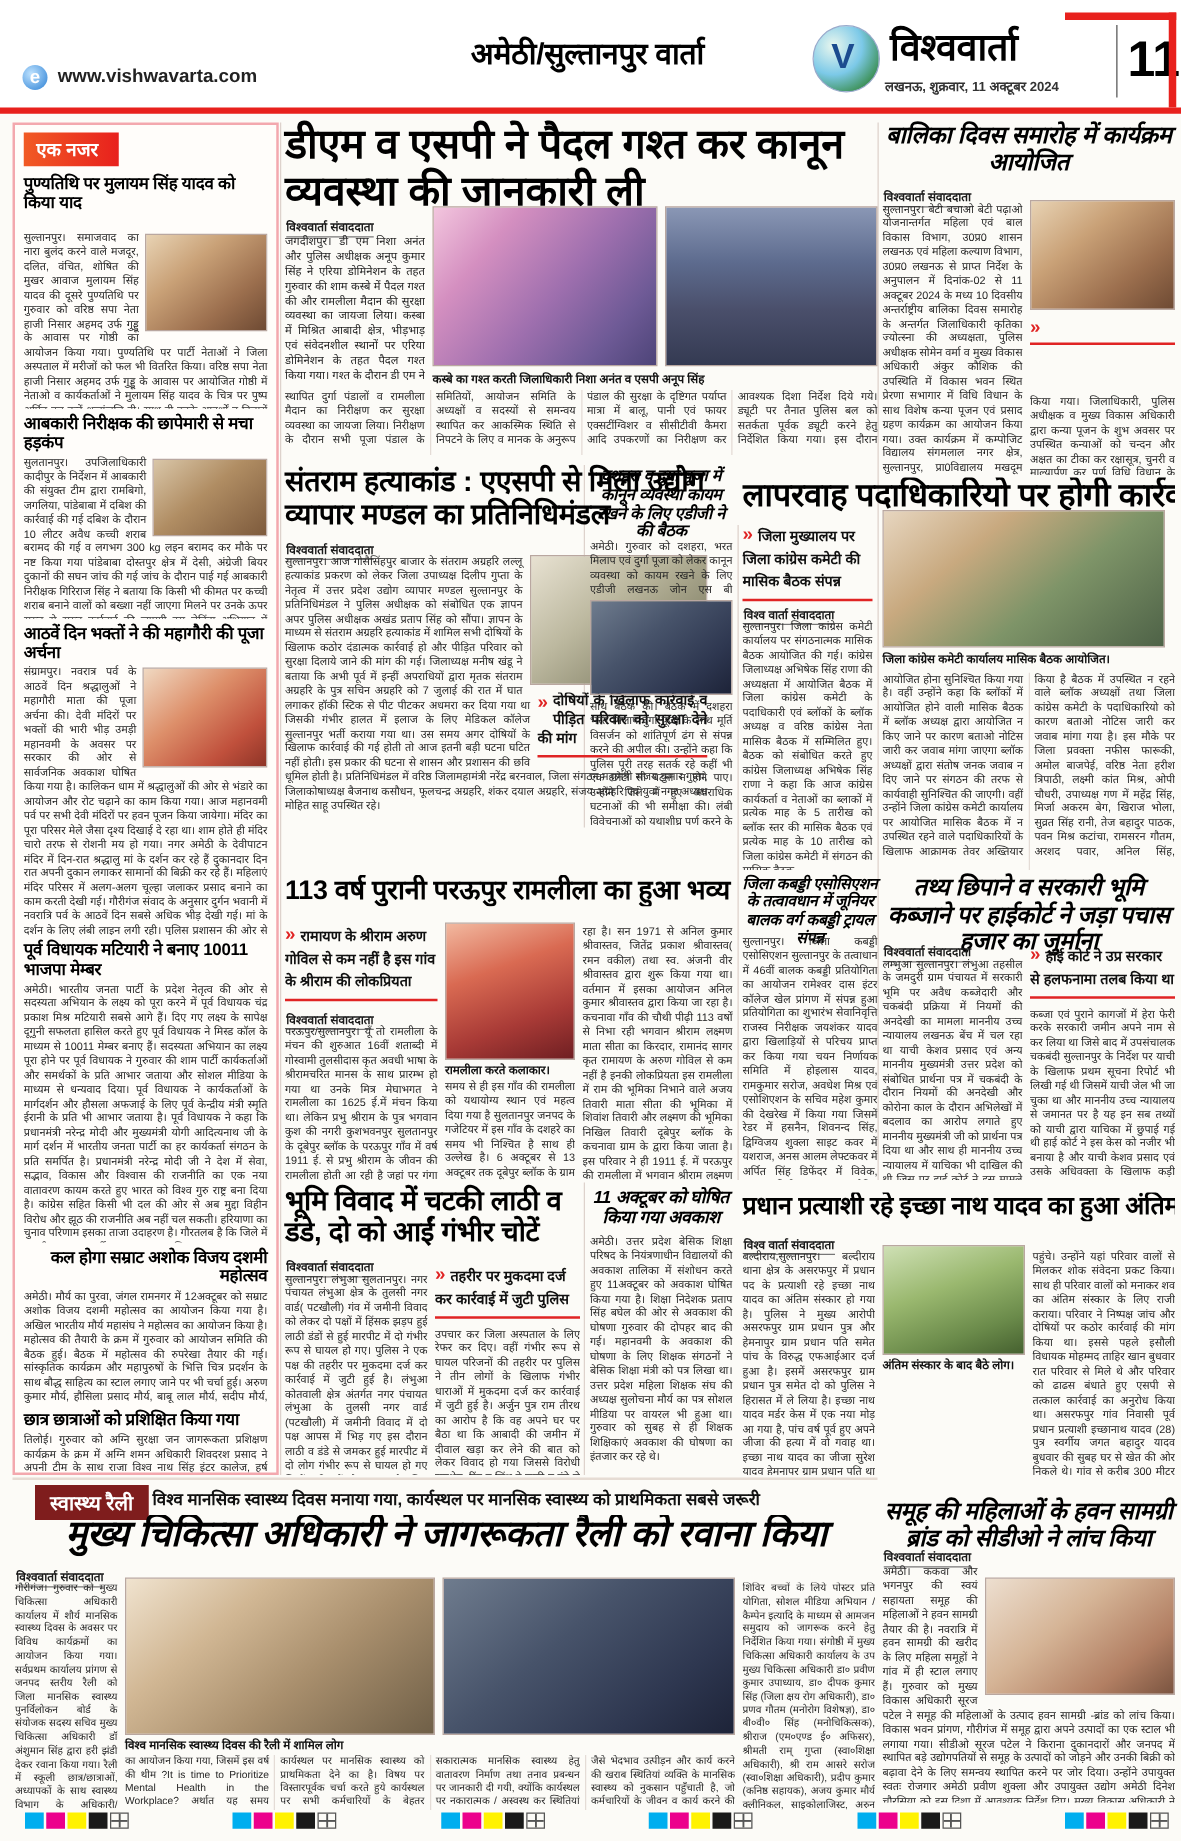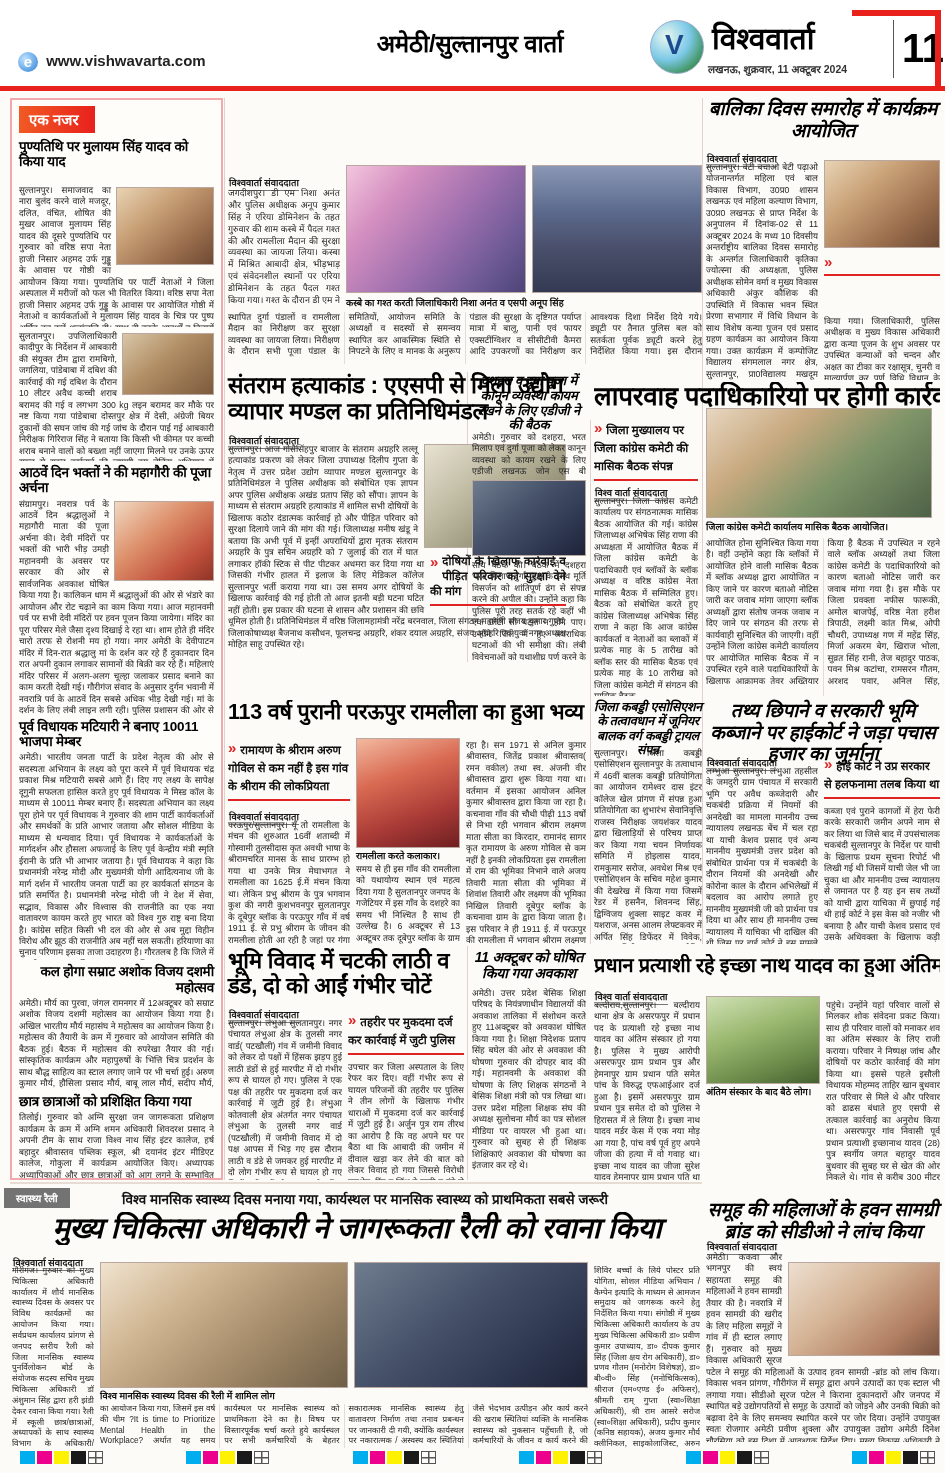--- a/index.html
+++ b/index.html
@@ -72,20 +72,21 @@
 
     <div style="margin-top:6px;">
       <div class="art-title" style="font-size:13.5px;margin:2px 0 15px;">पुण्यतिथि पर मुलायम सिंह यादव को किया याद</div>
       <div class="body-t" style="height:142px;">
         <span class="photo mini ph-room" style="width:98px;height:78px;"></span>
         <span>सुल्तानपुर। समाजवाद का नारा बुलंद करने वाले मजदूर, दलित, वंचित, शोषित की मुखर आवाज मुलायम सिंह यादव की दूसरे पुण्यतिथि पर गुरुवार को वरिष्ठ सपा नेता हाजी निसार अहमद उर्फ गुड्डू के आवास पर गोष्ठी का आयोजन किया गया। पुण्यतिथि पर पार्टी नेताओं ने जिला अस्पताल में मरीजों को फल भी वितरित किया। वरिष्ठ सपा नेता हाजी निसार अहमद उर्फ गुड्डू के आवास पर आयोजित गोष्ठी में नेताओ व कार्यकर्ताओं ने मुलायम सिंह यादव के चित्र पर पुष्प अर्पित कर उन्हें श्रद्धांजलि दी। साथ ही उनके आदर्शों व विचारों पर चलने का संकल्प लिया इस मौके पर हाजी मोहम्मद हारून, यूथ ब्रिगेड के जिलाध्यक्ष शहजाद अहमद, अशोक सिंह बिसेन, सुल्तान खान, अमरीश कांत गौतम, सुरेश कुमार, नवनीत यादव, अरशद जमाल उर्फ शानू पवन यादव अफसर अहमद, रामदेव निषाद सईद अहमद, तेजिंदर सिंह बग्गा, वहाब अहमद, अयान खान, राज मिश्रा, पवन अग्रवाल, हैसिला प्रसाद आदि लोग मौजूद रहे।</span>
       </div>
     </div>
 
     <div style="margin-top:4px;">
+      <div class="art-title" style="font-size:13.5px;margin:2px 0 3px;">आबकारी निरीक्षक की छापेमारी से मचा हड़कंप</div>
       <div class="body-t" style="height:130px;">
         <span class="photo mini ph-shop" style="width:92px;height:62px;"></span>
         <span>सुलतानपुर। उपजिलाधिकारी कादीपुर के निर्देशन में आबकारी की संयुक्त टीम द्वारा रामबिगो, जगलिया, पांडेबाबा में दबिश की कार्रवाई की गई दबिश के दौरान 10 लीटर अवैध कच्ची शराब बरामद की गई व लगभग 300 kg लइन बरामद कर मौके पर नष्ट किया गया पांडेबाबा दोस्तपुर क्षेत्र में देसी, अंग्रेजी बियर दुकानों की सघन जांच की गई जांच के दौरान पाई गई आबकारी निरीक्षक गिरिराज सिंह ने बताया कि किसी भी कीमत पर कच्ची शराब बनाने वालों को बख्शा नहीं जाएगा मिलने पर उनके ऊपर सख्त से सख्त कार्रवाई की जाएगी इस चेकिंग अभियान में संयुक्त टीम द्वारा कार्रवाई की गई अनियमितता पर नियमानुसार कार्रवाई की गई दबिश लगातार जारी रहेगी। इस कार्रवाई में आबकारी निरीक्षक डॉक्टर गिरिराज सिंह, कांस्टेबल विकास सिंह, सूबेदार यादव, अंकित शर्मा, आज मौजूद रहे।</span>
       </div>
     </div>
 
     <div style="margin-top:4px;">
       <div class="art-title" style="font-size:13.5px;margin:2px 0 3px;">आठवें दिन भक्तों ने की महागौरी की पूजा अर्चना</div>
       <div class="body-t" style="height:216px;">
         <span class="photo mini ph-temple" style="width:100px;height:80px;"></span>
@@ -102,20 +103,21 @@
       <div class="art-title" style="font-size:13.5px;margin:2px 0 3px;text-align:right;">कल होगा सम्राट अशोक विजय दशमी महोत्सव</div>
       <div class="body-t" style="height:92px;">अमेठी। मौर्य का पुरवा, जंगल रामनगर में 12अक्टूबर को सम्राट अशोक विजय दशमी महोत्सव का आयोजन किया गया है। अखिल भारतीय मौर्य महासंघ ने महोत्सव का आयोजन किया है। महोत्सव की तैयारी के क्रम में गुरुवार को आयोजन समिति की बैठक हुई। बैठक में महोत्सव की रुपरेखा तैयार की गई। सांस्कृतिक कार्यक्रम और महापुरुषों के भित्ति चित्र प्रदर्शन के साथ बौद्ध साहित्य का स्टाल लगाए जाने पर भी चर्चा हुई। अरुण कुमार मौर्य, हौसिला प्रसाद मौर्य, बाबू लाल मौर्य, सदीप मौर्य, अरुण कुमार मौर्य, पांचू राम मौर्य आदि मौजूद रहे।</div>
     </div>
 
     <div style="margin-top:4px;">
       <div class="art-title" style="font-size:13.5px;margin:2px 0 3px;">छात्र छात्राओं को प्रशिक्षित किया गया</div>
       <div class="body-t" style="height:120px;">तिलोई। गुरुवार को अग्नि सुरक्षा जन जागरूकता प्रशिक्षण कार्यक्रम के क्रम में अग्नि शमन अधिकारी शिवदरश प्रसाद ने अपनी टीम के साथ राजा विश्व नाथ सिंह इंटर कालेज, हर्ष बहादुर श्रीवास्तव पब्लिक स्कूल, श्री दयानंद इंटर मीडिएट कालेज, गोकुला में कार्यक्रम आयोजित किए। अध्यापक अध्यापिकाओं और छात्र छात्राओं को आग लगने के सम्भावित कारणों और उनके सुरक्षा और बचाव के बारे में जानकारी दी गई। पूजा पांडालों और भीड़ भाड़ वाले स्थलों पर अचानक आग लगने से बचाव और सुरक्षा के साथ रसोई घरों में अग्नि सुरक्षा, एल पी जी से बचाव के तरीके बताए गए। प्रधानाचार्य राजेन्द्र प्रताप सिंह, शैलेन्द्र प्रताप सिंह, राम अवध राम, फायर मैन राजेन्द्र प्रसाद द्विवेदी, तालιबी तिवारी, अमित कुमार, रमाजीत यादव आदि मौजूद रहे।</div>
     </div>
   </div>
 
+  <div class="abs art-title" style="left:228px;top:96px;width:478px;font-size:33px;">डीएम व एसपी ने पैदल गश्त कर कानून व्यवस्था की जानकारी ली</div>
   <div class="abs" style="left:229px;top:172px;"><span class="byline">विश्ववार्ता संवाददाता</span></div>
   <div class="abs body-t" style="left:228px;top:188px;width:112px;height:118px;font-size:9px;">जगदीशपुर। डी एम निशा अनंत और पुलिस अधीक्षक अनूप कुमार सिंह ने एरिया डोमिनेशन के तहत गुरुवार की शाम कस्बे में पैदल गश्त की और रामलीला मैदान की सुरक्षा व्यवस्था का जायजा लिया।   कस्बा में मिश्रित आबादी क्षेत्र, भीड़भाड़ एवं संवेदनशील स्थानों पर एरिया डोमिनेशन के तहत पैदल गश्त किया गया। गश्त के दौरान डी एम ने नागरिकों से बातचीत कर दुर्गा पूजा और नवरात्र पर्व पर संवेदनशीलता की स्थिति और पिछले इतिहास और अनहोनी घटनाओं के बारे में भी जानकारी ली।</div>
   <div class="abs photo ph-tent" style="left:346px;top:165px;width:180px;height:128px;"></div>
   <div class="abs photo ph-street" style="left:532px;top:165px;width:170px;height:128px;"></div>
   <div class="abs caption" style="left:346px;top:297px;width:350px;">कस्बे का गश्त करती जिलाधिकारी निशा अनंत व  एसपी अनूप सिंह</div>
   <div class="abs body-t cols4" style="left:228px;top:312px;width:474px;height:52px;">स्थापित दुर्गा पंडालों व रामलीला मैदान का निरीक्षण कर सुरक्षा व्यवस्था का जायजा लिया। निरीक्षण के दौरान सभी पूजा पंडाल के समितियों, आयोजन समिति के अध्यक्षों व सदस्यों से समन्वय स्थापित कर आकस्मिक स्थिति से निपटने के लिए व मानक के अनुरूप पंडाल की सुरक्षा के दृष्टिगत पर्याप्त मात्रा में बालू, पानी एवं फायर एक्सटींग्विशर व सीसीटीवी कैमरा आदि उपकरणों का निरीक्षण कर आवश्यक दिशा निर्देश दिये गये। ड्यूटी पर तैनात पुलिस बल को सतर्कता पूर्वक ड्यूटी करने हेतु निर्देशित किया गया।   इस दौरान उपजिलाधिकारी प्रीति तिवारी, क्षेत्राधिकारी मुसाफिरखाना अतुल कुमार सिंह एवं अन्य अधिकारी, कर्मचारीगण मौजूद रहे।</div>
 
   <div class="abs art-title center" style="left:706px;top:98px;width:234px;font-size:19px;">बालिका दिवस समारोह में कार्यक्रम आयोजित</div>
   <div class="abs" style="left:707px;top:148px;"><span class="byline">विश्ववार्ता संवाददाता</span></div>
   <div class="abs body-t" style="left:706px;top:162px;width:112px;height:218px;">सुल्तानपुर। बेटी बचाओ बेटी पढ़ाओ योजनान्तर्गत महिला एवं बाल विकास विभाग, उ0प्र0 शासन लखनऊ एवं महिला कल्याण विभाग, उ0प्र0 लखनऊ से प्राप्त निर्देश के अनुपालन में दिनांक-02 से 11 अक्टूबर 2024 के मध्य 10 दिवसीय अन्तर्राष्ट्रीय बालिका दिवस समारोह के अन्तर्गत जिलाधिकारी कृतिका ज्योत्स्ना की अध्यक्षता, पुलिस अधीक्षक सोमेन वर्मा व मुख्य विकास अधिकारी अंकुर कौशिक की उपस्थिति में विकास भवन स्थित प्रेरणा सभागार में विधि विधान के साथ विशेष कन्या पूजन एवं प्रसाद ग्रहण कार्यक्रम का आयोजन किया गया। उक्त कार्यक्रम में कम्पोजिट विद्यालय संगमलाल नगर क्षेत्र, सुल्तानपुर, प्रा0विद्यालय मखदूम राम, प्रा0 विद्यालय, लाल डिग्गी की 10 वर्ष से कम आयु की छात्राओं द्वारा प्रतिभाग</div>
@@ -196,21 +198,21 @@
   <div class="abs body-t" style="left:826px;top:1000px;width:114px;height:180px;">पहुंचे। उन्होंने यहां परिवार वालों से मिलकर शोक संवेदना प्रकट किया। साथ ही परिवार वालों को मनाकर शव का अंतिम संस्कार के लिए राजी कराया। परिवार ने निष्पक्ष जांच और दोषियों पर कठोर कार्रवाई की मांग किया था। इससे पहले इसौली विधायक मोहम्मद ताहिर खान बुधवार रात परिवार से मिले थे और परिवार को ढाढस बंधाते हुए एसपी से तत्काल कार्रवाई का अनुरोध किया था।   असरफपुर गांव निवासी पूर्व प्रधान प्रत्याशी इच्छानाथ यादव (28) पुत्र स्वर्गीय जगत बहादुर यादव बुधवार की सुबह घर से खेत की ओर निकले थे। गांव से करीब 300 मीटर की दूरी पर दो बाइकों पर सवार करीब पांच लोग उसके पास पहुंचे।</div>
 
   <div class="abs art-title center" style="left:706px;top:1186px;width:234px;font-size:19px;margin-top:13px;">समूह की महिलाओं के हवन सामग्री ब्रांड को सीडीओ ने लांच किया</div>
   <div class="abs" style="left:707px;top:1236px;"><span class="byline">विश्ववार्ता संवाददाता</span></div>
   <div class="abs body-t" style="left:706px;top:1252px;width:234px;height:190px;">
     <span class="photo ph-stall" style="float:right;width:152px;height:94px;margin:10px 0 4px 6px;"></span>
     <span>अमेठी। ककवा और भगनपुर की स्वयं सहायता समूह की महिलाओं ने हवन सामग्री तैयार की है। नवरात्रि में हवन सामग्री की खरीद के लिए महिला समूहों ने गांव में ही स्टाल लगाए हैं। गुरुवार को मुख्य विकास अधिकारी सूरज पटेल ने समूह की महिलाओं के उत्पाद हवन सामग्री -ब्रांड को लांच किया।   विकास भवन प्रांगण, गौरीगंज में समूह द्वारा अपने उत्पादों का एक स्टाल भी लगाया गया। सीडीओ सूरज पटेल ने किराना दुकानदारों और जनपद में स्थापित बड़े उद्योगपतियों से समूह के उत्पादों को जोड़ने और उनकी बिक्री को बढ़ावा देने के लिए समन्वय स्थापित करने पर जोर दिया। उन्होंने उपायुक्त स्वतः रोजगार अमेठी प्रवीण शुक्ला और उपायुक्त उद्योग अमेठी दिनेश चौरसिया को इस दिशा में आवश्यक निर्देश दिए।   मुख्य विकास अधिकारी ने मिशन शक्ति के तहत महिलाओं को ताकतवर बनाने के अपने प्रयासों को दोहराते हुए कहा कि एनआरएलएम से जुड़ी महिलाओं को आजीविका के स्रोतों को बढ़ाकर उन्हें आत्मनिर्भर बनाया जाएगा।</span>
   </div>
 
   <div class="abs" style="left:10px;top:1182px;width:692px;height:2px;background:#e6dcd4;"></div>
-  <div class="abs" style="left:4px;top:1188px;background:#737373;color:#fff;font-weight:800;font-size:10px;padding:3px 12px;">स्वास्थ्य रैली</div>
+  <div class="abs" style="left:28px;top:1188px;background:#7f1d1d;color:#fff;font-weight:800;font-size:16px;padding:3px 12px;">स्वास्थ्य रैली</div>
   <div class="abs" style="left:122px;top:1190px;width:575px;font-size:13.5px;font-weight:700;color:#111;">विश्व मानसिक स्वास्थ्य दिवस मनाया गया, कार्यस्थल पर मानसिक स्वास्थ्य को प्राथमिकता सबसे जरूरी</div>
   <div class="abs art-title center nowrap" style="left:14px;top:1212px;width:686px;font-size:29px;">मुख्य चिकित्सा अधिकारी ने जागरूकता रैली को रवाना किया</div>
   <div class="abs" style="left:13px;top:1252px;"><span class="byline">विश्ववार्ता संवाददाता</span></div>
   <div class="abs body-t" style="left:12px;top:1266px;width:82px;height:182px;font-size:8.2px;">गौरीगंज। गुरुवार को मुख्य चिकित्सा अधिकारी कार्यालय में शौर्य मानसिक स्वास्थ्य दिवस के अवसर पर विविध कार्यक्रमों का आयोजन किया गया। सर्वप्रथम कार्यालय प्रांगण से जनपद स्तरीय रैली को जिला मानसिक स्वास्थ्य पुनर्विलोकन बोर्ड के संयोजक सदस्य सचिव मुख्य चिकित्सा अधिकारी डॉ अंशुमान सिंह द्वारा हरी झंडी देकर रवाना किया गया।   रैली में स्कूली छात्र/छात्राओं, अध्यापकों के साथ स्वास्थ्य विभाग के अधिकारी/कर्मचारियों द्वारा प्रतिभाग किया गया। मुख्य चिकित्सा अधिकारी की अध्यक्षता में कार्यालय सभागार में जनहित से संगोष्ठी</div>
   <div class="abs photo ph-rally" style="left:100px;top:1262px;width:248px;height:126px;"></div>
   <div class="abs photo ph-meet" style="left:354px;top:1262px;width:234px;height:126px;"></div>
   <div class="abs caption" style="left:100px;top:1390px;width:320px;">विश्व मानसिक स्वास्थ्य दिवस की रैली में शामिल लोग</div>
   <div class="abs body-t cols4" style="left:100px;top:1404px;width:488px;height:44px;font-size:8.2px;">का आयोजन किया गया, जिसमें इस वर्ष की थीम ?It is time to Prioritize Mental Health in the Workplace? अर्थात यह समय कार्यस्थल पर मानसिक स्वास्थ्य को प्राथमिकता देने का है। विषय पर विस्तारपूर्वक चर्चा करते हुये कार्यस्थल पर सभी कर्मचारियों के बेहतर सकारात्मक मानसिक स्वास्थ्य हेतु वातावरण निर्माण तथा तनाव प्रबन्धन पर जानकारी दी गयी, क्योंकि कार्यस्थल पर नकारात्मक / अस्वस्थ कर स्थितियां जैसे भेदभाव उत्पीड़न और कार्य करने की खराब स्थितियां व्यक्ति के मानसिक स्वास्थ्य को नुकसान पहुँचाती है, जो कर्मचारियों के जीवन व कार्य करने की गुणवत्ता को बुरी तरह प्रभावित करती है। इसके साथ ही समुदाय में बेहतर मानसिक स्वास्थ्य हेतु आयुष्मान आरोग्य मंदिरों पर योग सत्रों का आयोजन हेल्थ वचनर आयुष्मान आरोग्य</div>
   <div class="abs body-t" style="left:594px;top:1266px;width:106px;height:182px;font-size:8.2px;">शिविर बच्चों के लिये पोस्टर प्रति योगिता, सोशल मीडिया अभियान / कैम्पेन इत्यादि के माध्यम से आमजन समुदाय को जागरूक करने हेतु निर्देशित किया गया। संगोष्ठी में मुख्य चिकित्सा अधिकारी कार्यालय के उप मुख्य चिकित्सा अधिकारी डा० प्रवीण कुमार उपाध्याय, डा० दीपक कुमार सिंह (जिला क्षय रोग अधिकारी), डा० प्रणव गौतम (मनोरोग विशेषज्ञ), डा० बी०वी० सिंह (मनोचिकित्सक), श्रीराज (एम०एण्ड ई० अफिसर), श्रीमती राम् गुप्ता (स्वा०शिक्षा अधिकारी), श्री राम आसरे सरोज (स्वा०शिक्षा अधिकारी), प्रदीप कुमार (कनिष्ठ सहायक), अजय कुमार मौर्य क्लीनिकल, साइकोलाजिस्ट, अरुन कुमार, सुरज कुमार, अर्जुन सहित अन्य कर्मचारीगण सम्मिलित हुये।</div>
 

